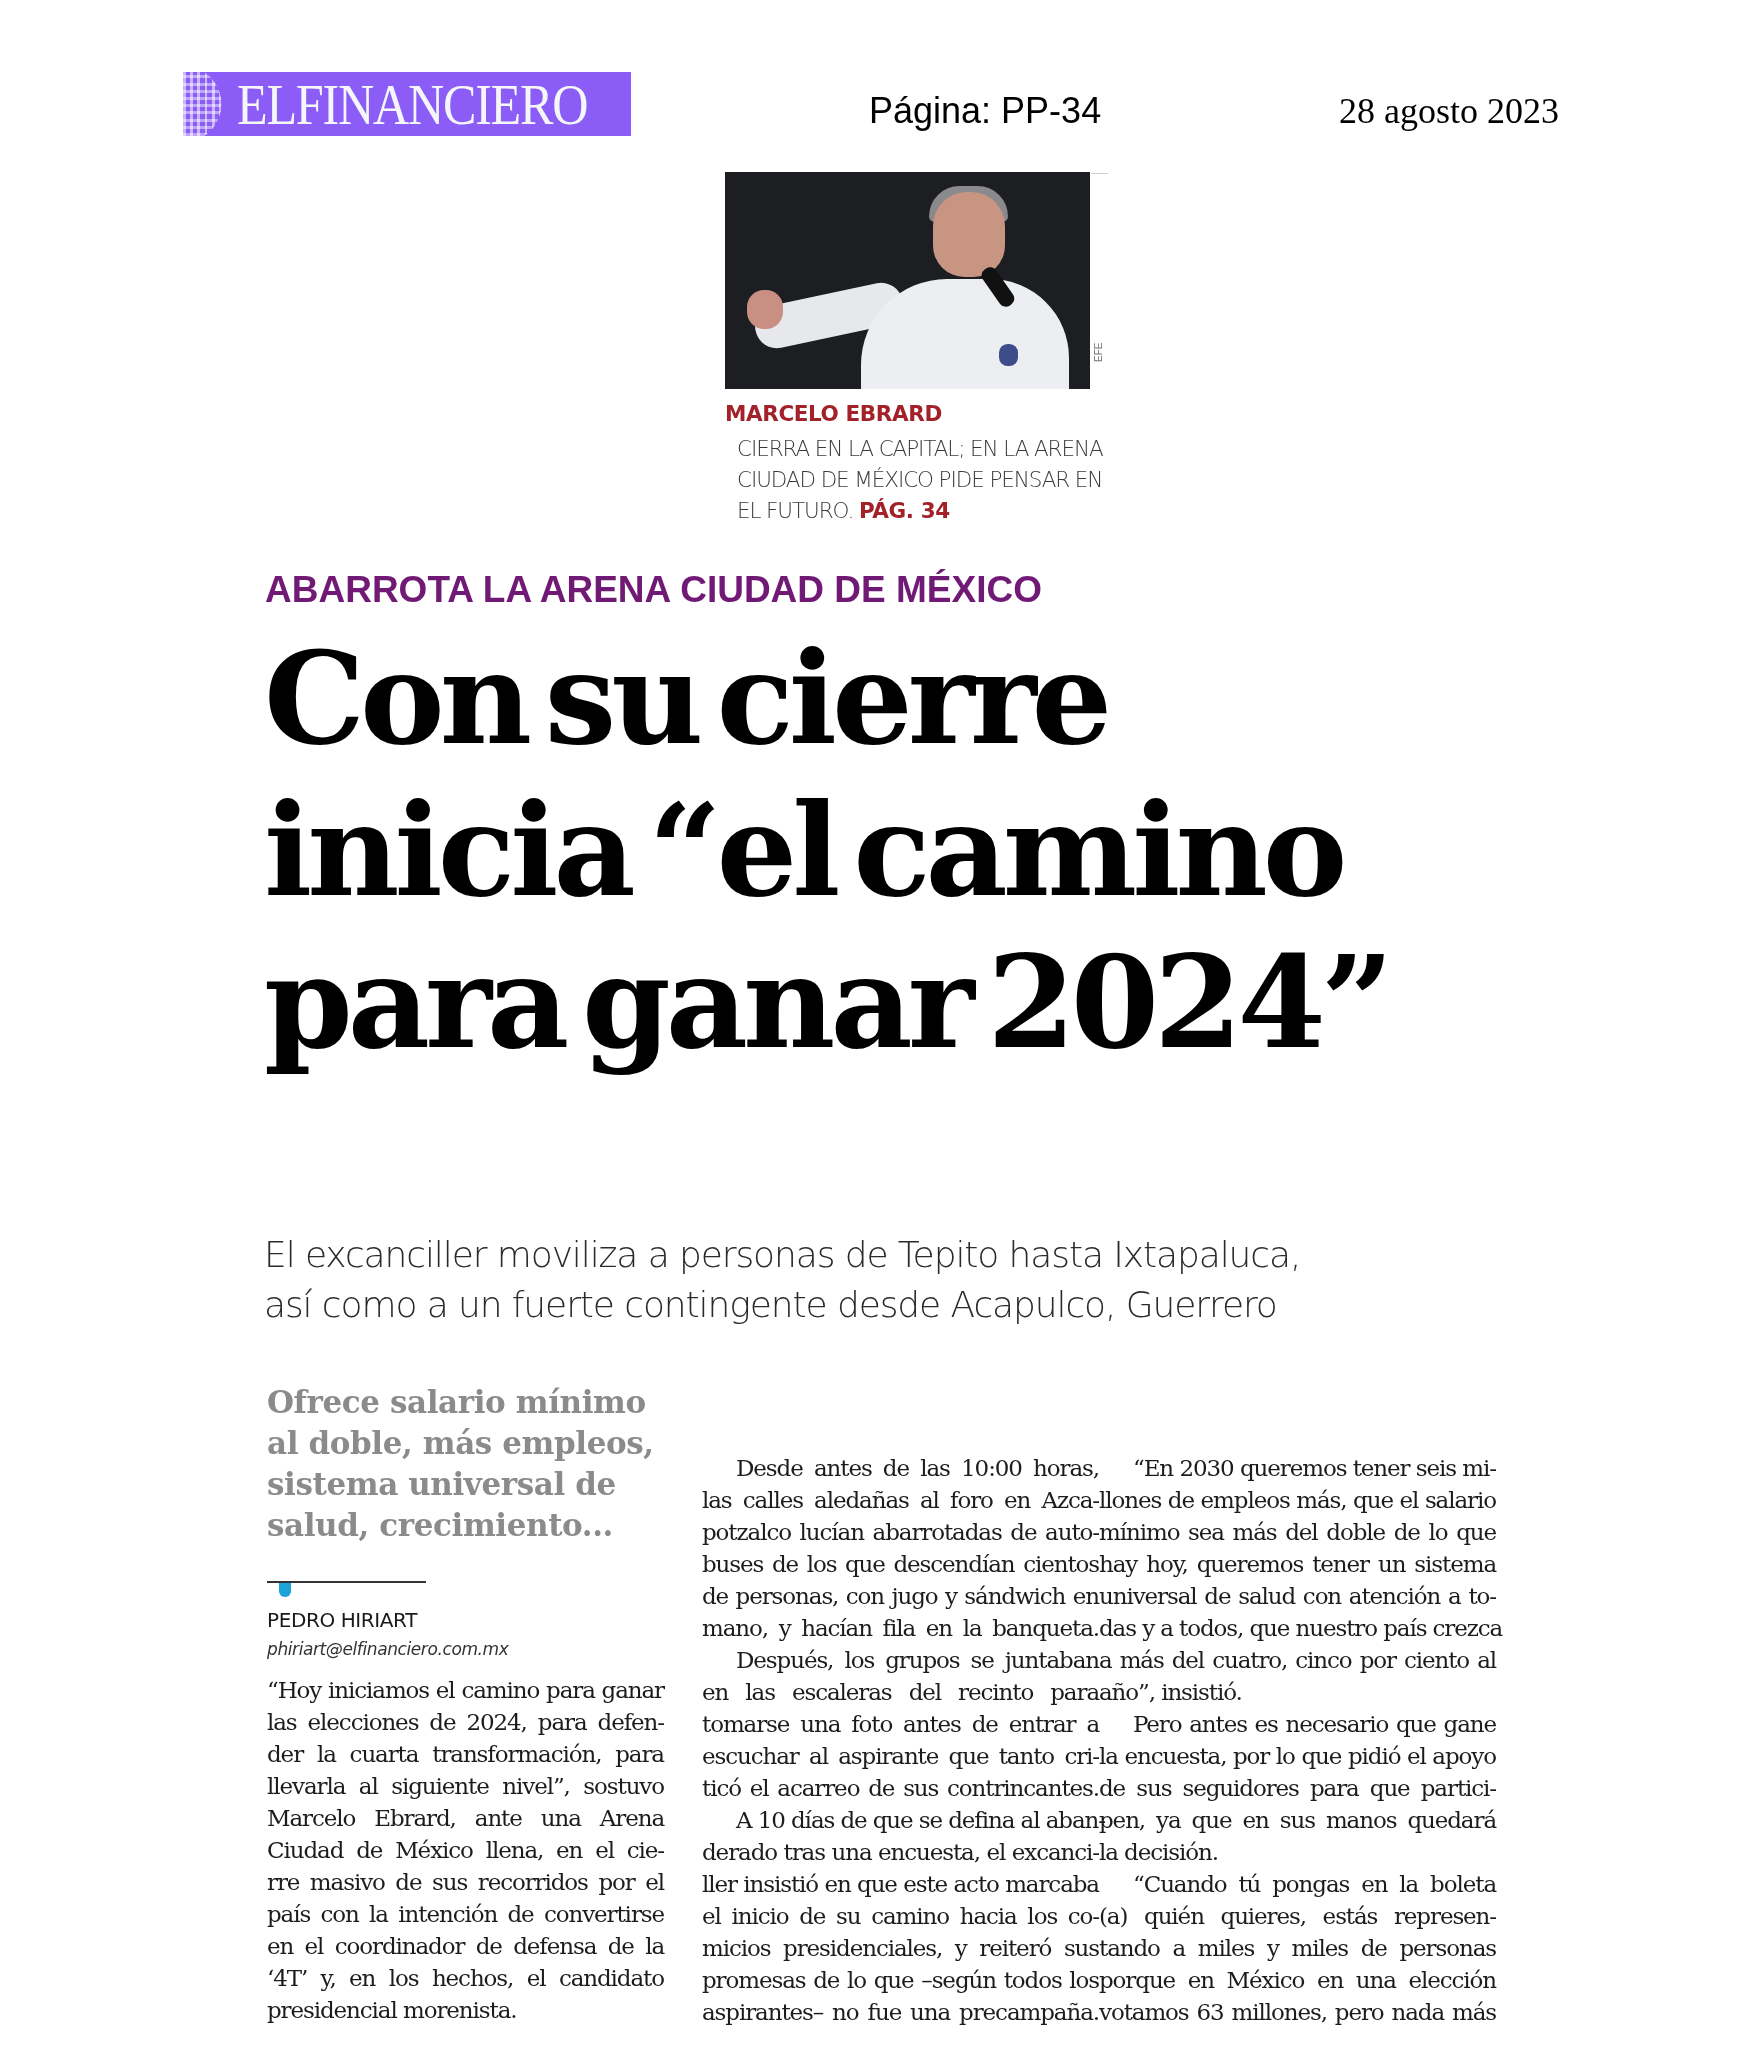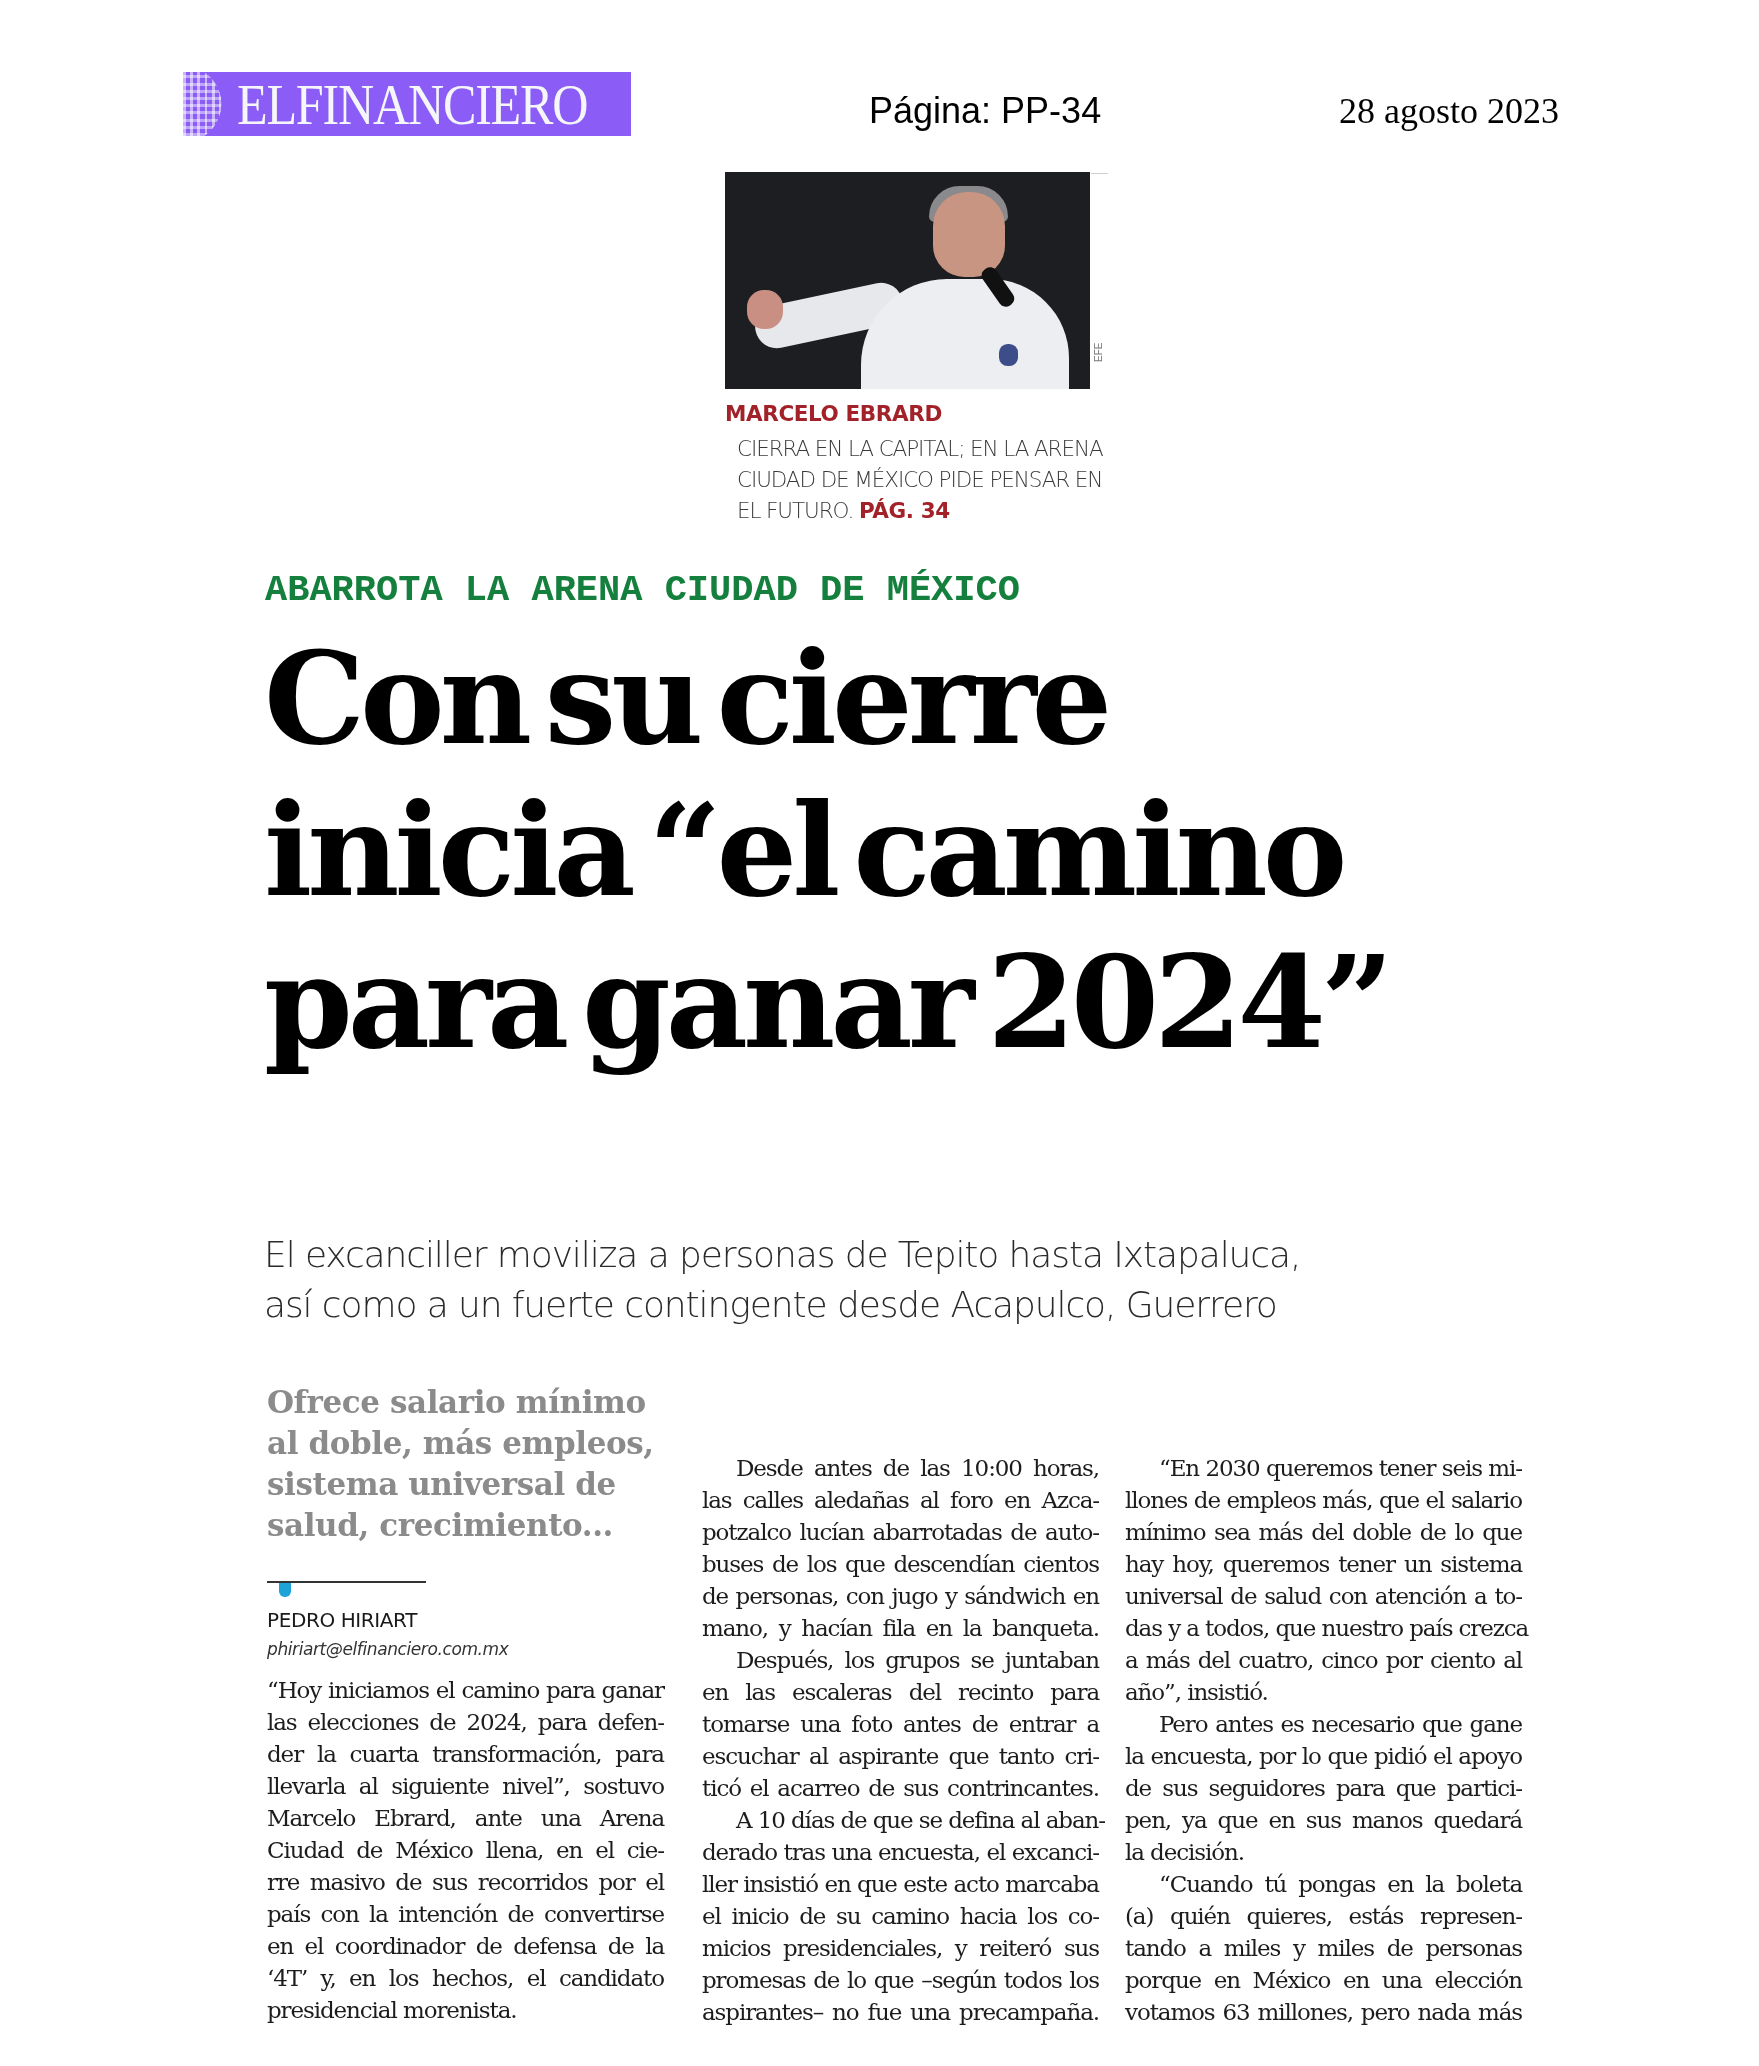--- a/index.html
+++ b/index.html
@@ -29,39 +29,39 @@
   .photo .mic { position:absolute; left:265px; top:93px; width:15.8px; height:44px; background:#111; border-radius:7.2px; transform:rotate(-35deg); }
   .photo .badge { position:absolute; left:274px; top:172px; width:18.6px; height:21.5px; background:#3d4d8a; border-radius:8.6px; }
   .photo-credit { left:1093px; top:362px; font-family:"Liberation Sans", sans-serif; font-size:10px; color:#777; transform:rotate(-90deg); transform-origin:left top; }
   .photo-rule { left:1091px; top:173px; width:17px; height:1.4px; background:#cfcfcf; }
 
   .teaser-name { left:725px; top:401px; font-family:"DejaVu Sans", sans-serif; font-weight:bold; font-size:21.5px; color:#a3222a; letter-spacing:-0.4px; }
   .teaser-text { left:725px; top:433px; width:372px; font-family:"DejaVu Sans", sans-serif; font-size:21.5px; line-height:31px; color:#3a3a3a; letter-spacing:-1.1px; font-weight:300;margin-left:12px; }
   .teaser-page { font-weight:bold; color:#a3222a; letter-spacing:-0.4px; }
 
   
-  .kicker { left:265px; top:569px; font-family:Liberation Mono, monospace; font-weight:bold; font-size:37px; color:#15803d; letter-spacing:0px; white-space:nowrap; }
+  .kicker { left:265px; top:569px; font-family:Liberation Sans, sans-serif; font-weight:bold; font-size:37px; color:#701a75; letter-spacing:0px; white-space:nowrap; }
   .headline { left:264px; top:623px; width:1361px; font-family:"DejaVu Serif", serif; font-weight:bold; font-size:127px; line-height:152px; color:#000; letter-spacing:-5px; word-spacing:-21.5px; }
   .headline div { white-space:nowrap; }
   .deck { left:264px; top:1230px; width:1325px; font-family:"DejaVu Sans", sans-serif; font-size:36px; line-height:50px; color:#2b2b2b; letter-spacing:-1.1px; font-weight:300; }
 
   
   .summary { left:267px; top:1382px; width:415px; font-family:"DejaVu Serif", serif; font-weight:bold; font-size:31px; line-height:41px; color:#8b8b8b; letter-spacing:-0.4px; }
 
   
   .byline-rule { left:267px; top:1581px; width:159px; height:2.1px; background:#333; }
   .byline-marker { left:279px; top:1583px; width:11.5px; height:14.3px; background:#1da3d8; border-radius:0 0 5.7px 5.7px; }
   .author { left:267px; top:1608px; font-family:"DejaVu Sans", sans-serif; font-size:20px; color:#1a1a1a; letter-spacing:-0.4px; }
   .email { left:267px; top:1639px; font-family:"DejaVu Sans", sans-serif; font-style:italic; font-size:17px; color:#333; letter-spacing:-0.4px; }
 
   
   .col { font-family:"DejaVu Serif", serif; font-size:23px; line-height:32px; color:#1c1c1c; letter-spacing:-1.1px; text-align:justify; }
   .col1 { left:267px; top:1674px; width:397px; }
   .col2 { left:702px; top:1452px; width:397px; }
-  .col3 { left:1125px; top:1452px; width:397px; }
+  .col3 { left:1099px; top:1452px; width:397px; }
   .col .line { display:block; white-space:nowrap; text-align-last:justify; }
   .col .line.last { text-align-last:left; }
 </style>
 </head>
 <body>
 
 <div class="abs logo">
   <div class="logo-globe"></div>
   <div class="logo-text">ELFINANCIERO</div>
 </div>

